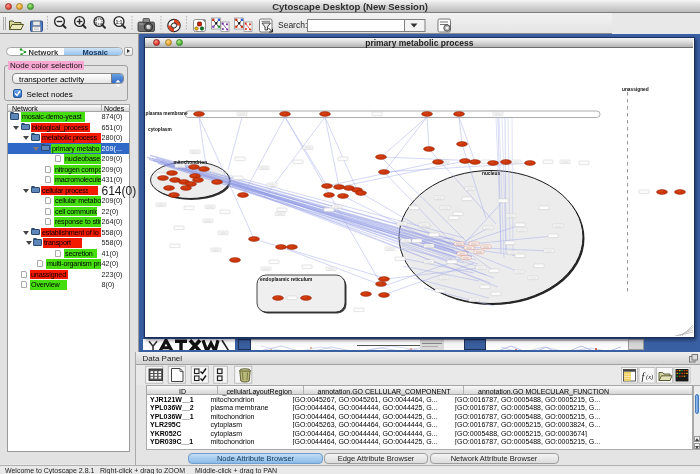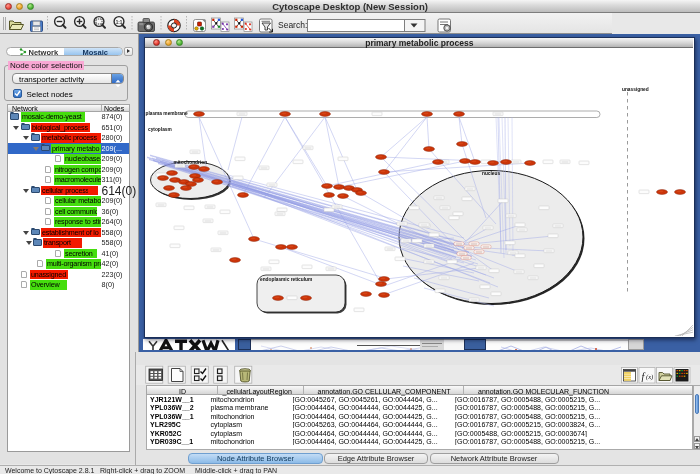--- a/index.html
+++ b/index.html
@@ -169,35 +169,35 @@
       <div style="position:absolute;left:64px;top:154.2px;width:37px;height:9.6px;background:#45dd0e"></div>
       <div style="position:absolute;left:65px;top:155.3px;font-size:7.2px;letter-spacing:-0.18px;line-height:8px;color:#000;white-space:nowrap;overflow:hidden;width:36px">nucleobase-</div>
       <div style="position:absolute;left:101.5px;top:155.3px;font-size:7.2px;line-height:8px;color:#222;white-space:nowrap">209(0)</div>
       <div style="position:absolute;left:45px;top:165.7px;width:5.5px;height:7px;background:#fff;border:0.6px solid #aaa;border-radius:0 2px 0 0"></div>
       <div style="position:absolute;left:54px;top:164.7px;width:47px;height:9.6px;background:#45dd0e"></div>
       <div style="position:absolute;left:55px;top:165.8px;font-size:7.2px;letter-spacing:-0.18px;line-height:8px;color:#000;white-space:nowrap;overflow:hidden;width:46px">nitrogen compo</div>
       <div style="position:absolute;left:101.5px;top:165.8px;font-size:7.2px;line-height:8px;color:#222;white-space:nowrap">209(0)</div>
       <div style="position:absolute;left:45px;top:176.2px;width:5.5px;height:7px;background:#fff;border:0.6px solid #aaa;border-radius:0 2px 0 0"></div>
       <div style="position:absolute;left:54px;top:175.2px;width:47px;height:9.6px;background:#45dd0e"></div>
       <div style="position:absolute;left:55px;top:176.3px;font-size:7.2px;letter-spacing:-0.18px;line-height:8px;color:#000;white-space:nowrap;overflow:hidden;width:46px">macromolecule</div>
-      <div style="position:absolute;left:101.5px;top:176.3px;font-size:7.2px;line-height:8px;color:#222;white-space:nowrap">311(0)</div>
+      <div style="position:absolute;left:101.5px;top:176.3px;font-size:7.2px;line-height:8px;color:#222;white-space:nowrap">431(0)</div>
       <div style="position:absolute;left:23px;top:188.5px;width:0;height:0;border-left:3px solid transparent;border-right:3px solid transparent;border-top:4px solid #444"></div>
       <div style="position:absolute;left:31px;top:186.7px;width:8.5px;height:6.5px;background:#5d87b8;border:0.5px solid #2c4a70;border-radius:1px"></div>
       <div style="position:absolute;left:31px;top:185.7px;width:4px;height:2px;background:#5d87b8;border:0.5px solid #2c4a70;border-radius:1px"></div>
       <div style="position:absolute;left:41px;top:185.7px;width:57px;height:9.6px;background:#f31a00"></div>
       <div style="position:absolute;left:42px;top:186.8px;font-size:7.2px;letter-spacing:-0.18px;line-height:8px;color:#000;white-space:nowrap;overflow:hidden;width:46px">cellular process</div>
       <div style="position:absolute;left:101.5px;top:186.8px;font-size:12px;line-height:8px;color:#222;white-space:nowrap">614(0)</div>
       <div style="position:absolute;left:45px;top:197.2px;width:5.5px;height:7px;background:#fff;border:0.6px solid #aaa;border-radius:0 2px 0 0"></div>
       <div style="position:absolute;left:54px;top:196.2px;width:47px;height:9.6px;background:#45dd0e"></div>
       <div style="position:absolute;left:55px;top:197.3px;font-size:7.2px;letter-spacing:-0.18px;line-height:8px;color:#000;white-space:nowrap;overflow:hidden;width:46px">cellular metabo</div>
       <div style="position:absolute;left:101.5px;top:197.3px;font-size:7.2px;line-height:8px;color:#222;white-space:nowrap">209(0)</div>
       <div style="position:absolute;left:45px;top:207.7px;width:5.5px;height:7px;background:#fff;border:0.6px solid #aaa;border-radius:0 2px 0 0"></div>
       <div style="position:absolute;left:54px;top:206.7px;width:43px;height:9.6px;background:#45dd0e"></div>
       <div style="position:absolute;left:55px;top:207.8px;font-size:7.2px;letter-spacing:-0.18px;line-height:8px;color:#000;white-space:nowrap;overflow:hidden;width:42px">cell communicat</div>
-      <div style="position:absolute;left:101.5px;top:207.8px;font-size:7.2px;line-height:8px;color:#222;white-space:nowrap">36(0)</div>
+      <div style="position:absolute;left:101.5px;top:207.8px;font-size:7.2px;line-height:8px;color:#222;white-space:nowrap">22(0)</div>
       <div style="position:absolute;left:45px;top:218.2px;width:5.5px;height:7px;background:#fff;border:0.6px solid #aaa;border-radius:0 2px 0 0"></div>
       <div style="position:absolute;left:54px;top:217.2px;width:47px;height:9.6px;background:#45dd0e"></div>
       <div style="position:absolute;left:55px;top:218.3px;font-size:7.2px;letter-spacing:-0.18px;line-height:8px;color:#000;white-space:nowrap;overflow:hidden;width:46px">response to stimul</div>
       <div style="position:absolute;left:101.5px;top:218.3px;font-size:7.2px;line-height:8px;color:#222;white-space:nowrap">264(0)</div>
       <div style="position:absolute;left:23px;top:230.5px;width:0;height:0;border-left:3px solid transparent;border-right:3px solid transparent;border-top:4px solid #444"></div>
       <div style="position:absolute;left:31px;top:228.7px;width:8.5px;height:6.5px;background:#5d87b8;border:0.5px solid #2c4a70;border-radius:1px"></div>
       <div style="position:absolute;left:31px;top:227.7px;width:4px;height:2px;background:#5d87b8;border:0.5px solid #2c4a70;border-radius:1px"></div>
       <div style="position:absolute;left:41px;top:227.7px;width:60px;height:9.6px;background:#f31a00"></div>
       <div style="position:absolute;left:42px;top:228.8px;font-size:7.2px;letter-spacing:-0.18px;line-height:8px;color:#000;white-space:nowrap;overflow:hidden;width:59px">establishment of lo</div>
       <div style="position:absolute;left:101.5px;top:228.8px;font-size:7.2px;line-height:8px;color:#222;white-space:nowrap">558(0)</div>
@@ -596,20 +596,27 @@
             <line x1="535.6" y1="288" x2="549" y2="279.4" stroke="#b9b9b9" stroke-width="0.8"></line>
             <line x1="533.2" y1="288" x2="549" y2="281.8" stroke="#b9b9b9" stroke-width="0.8"></line>
             <line x1="530.8" y1="288" x2="549" y2="284.2" stroke="#b9b9b9" stroke-width="0.8"></line>
           </svg>
       </div>
     </div>
   </div>
 </div>
 
 <div class="abs" style="left:134.5px;top:352px;width:565.5px;height:112.5px;background:#e4e4e4;border-left:1px solid #aaa">
+  <div class="abs" style="left:0;top:0;width:565.5px;height:12.5px;background:linear-gradient(#f0f0f0,#d2d2d2);border-bottom:1px solid #a0a0a0">
+    <div class="abs" style="left:7px;top:2px;font-size:8px;color:#222">Data Panel</div>
+    <svg class="abs" style="left:553px;top:2px" width="9" height="9" viewBox="0 0 9 9">
+        <rect x="0.5" y="2.5" width="5.5" height="5.5" fill="none" stroke="#777" stroke-width="1"></rect>
+        <rect x="3" y="0.5" width="5.5" height="5.5" fill="#ddd" stroke="#777" stroke-width="1"></rect>
+      </svg>
+  </div>
   <div class="abs" style="left:0;top:12.5px;width:565.5px;height:20px;background:#e9e9e9">
 <svg width="567" height="20" viewBox="1.5 0 567 20" style="position:absolute;left:0;top:0">
         <rect x="11.2" y="1.2" width="17.1" height="17" fill="#f6f6f6" stroke="#b0b0b0" stroke-width="0.8"></rect>
         <rect x="33.7" y="1.2" width="17.1" height="17" fill="#f6f6f6" stroke="#b0b0b0" stroke-width="0.8"></rect>
         <rect x="56.7" y="1.2" width="17.1" height="17" fill="#f6f6f6" stroke="#b0b0b0" stroke-width="0.8"></rect>
         <rect x="79.2" y="1.2" width="13.6" height="17" fill="#f6f6f6" stroke="#b0b0b0" stroke-width="0.8"></rect>
         <rect x="100.2" y="1.2" width="17.1" height="17" fill="#f6f6f6" stroke="#b0b0b0" stroke-width="0.8"></rect>
         <rect x="14.5" y="4" width="13.5" height="11.5" fill="#555" stroke="#222" stroke-width="0.8"></rect>
         <rect x="16" y="6.2" width="2.6" height="1.8" fill="#fff"></rect>
         <rect x="20" y="6.2" width="2.6" height="1.8" fill="#fff"></rect>

